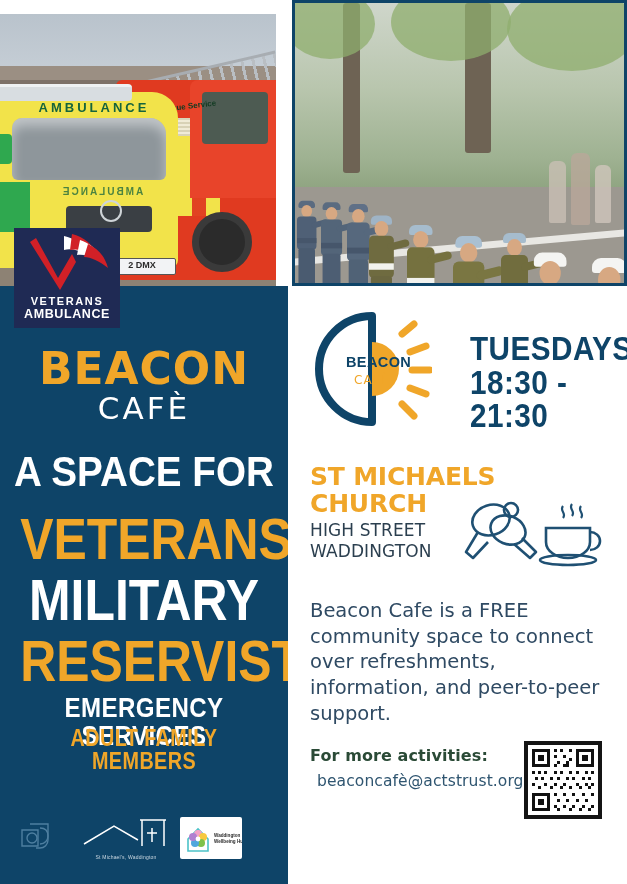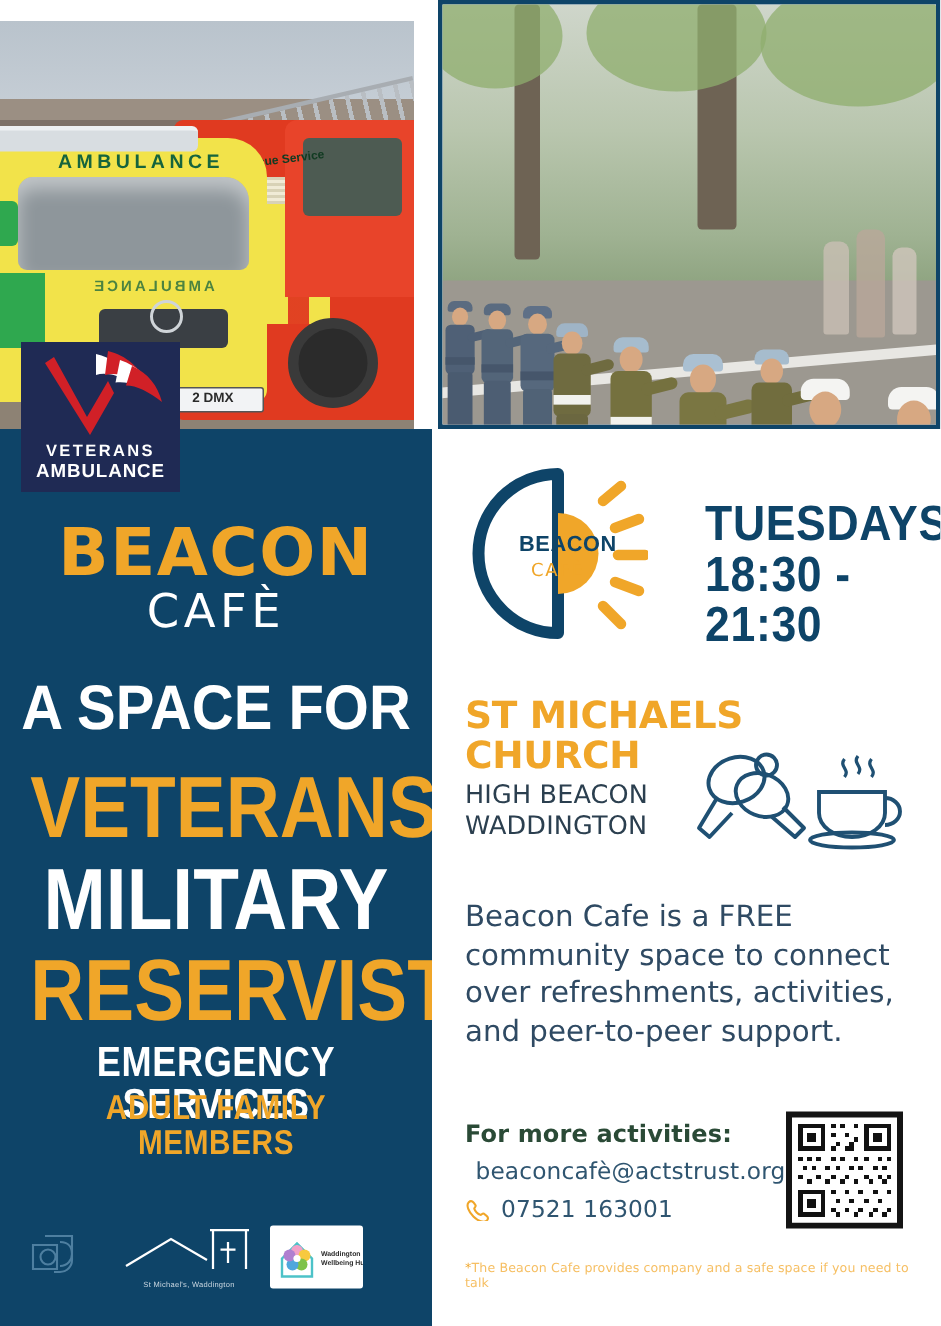--- a/index.html
+++ b/index.html
@@ -342,57 +342,50 @@
       </svg>
       <div class="tuesdays">
         <div class="t1">TUESDAYS</div>
         <div class="t2">18:30 - 21:30</div>
       </div>
     </div>
 
     <div class="venue">
       <div class="venue-name">ST MICHAELS</div>
       <div class="venue-name">CHURCH</div>
-      <div class="venue-addr">HIGH BEACON</div>
+      <div class="venue-addr">HIGH STREET</div>
       <div class="venue-addr" style="margin-top:0">WADDINGTON</div>
     </div>
 
     <svg class="activity-icons" viewBox="0 0 140 82">
       <g fill="none" stroke="#1F5073" stroke-width="2.6" stroke-linejoin="round">
         <ellipse cx="27" cy="26" rx="19" ry="15" transform="rotate(-18 27 26)"></ellipse>
         <path d="M14 38 L2 58 L9 64 L24 48"></path>
         <ellipse cx="44" cy="36" rx="18" ry="14" transform="rotate(22 44 36)"></ellipse>
         <path d="M50 50 L66 64 L72 58 L58 44"></path>
         <circle cx="47" cy="16" r="7"></circle>
       </g>
       <g fill="none" stroke="#1F5073" stroke-width="2.6">
         <path d="M82 34 h44 v14 a22 16 0 0 1 -44 0 z"></path>
         <path d="M126 38 a10 9 0 0 1 0 18"></path>
         <ellipse cx="104" cy="66" rx="28" ry="5"></ellipse>
         <path d="M99 12 c-4 5 4 7 0 12 M108 10 c-4 5 4 7 0 12 M117 12 c-4 5 4 7 0 12" stroke-width="2.2"></path>
       </g>
     </svg>
 
-    <div class="blurb">Beacon Cafe is a FREE community space to connect over refreshments, activities, and peer-to-peer support.</div>
+    <div class="blurb">Beacon Cafe is a FREE community space to connect over refreshments, information, and peer-to-peer support.</div>
 
     <div class="contact">
       <div class="contact-h">For more activities:</div>
       <div class="contact-line">
         <svg width="17" height="13" viewBox="0 0 17 13">
           <rect x="1" y="1" width="15" height="11" rx="1.5" fill="none" stroke="#F0A629" stroke-width="1.5"></rect>
           <path d="M1.6 2 L8.5 7.5 L15.4 2" fill="none" stroke="#F0A629" stroke-width="1.5"></path>
         </svg>
         <span class="val">beaconcafè@actstrust.org.uk</span>
-      </div>
-      <div class="contact-line">
-        <svg width="17" height="15" viewBox="0 0 17 15">
-          <path d="M2.5 2.5 c2-2 3.5 .5 4.5 2 .6 1-1 1.6-.8 2.4 .4 1.6 2.4 3.6 4 4 .8 .2 1.4-1.4 2.4-.8 1.5 1 3.9 2.5 2 4.5
-                   -2 2-6 .4-9-2.6 S.5 4.5 2.5 2.5 z" fill="none" stroke="#F0A629" stroke-width="1.4"></path>
-        </svg>
-        <span class="val">07521 163001</span>
       </div>
     </div>
 
     <div class="qr">
       <div class="qr-inner">
         <svg viewBox="0 0 70 70" width="100%" height="100%" shape-rendering="crispEdges">
           <rect width="70" height="70" fill="#fff"></rect>
           <g fill="#111">
             <path d="M4 4h18v18H4zm3 3v12h12V7z"></path>
               <rect x="10" y="10" width="6" height="6"></rect>
@@ -456,17 +449,14 @@
               <rect x="63" y="60" width="3" height="3"></rect>
             <rect x="29" y="63" width="3" height="3"></rect>
               <rect x="41" y="63" width="3" height="3"></rect>
               <rect x="51" y="63" width="3" height="3"></rect>
             <rect x="60" y="63" width="3" height="3"></rect>
           </g>
         </svg>
       </div>
     </div>
 
-    <div class="footnote">
-      <span class="star">*</span><span>The Beacon Cafe provides company and a safe space if you need to talk</span>
-    </div>
   </div>
 </div>
 
 </body></html>

